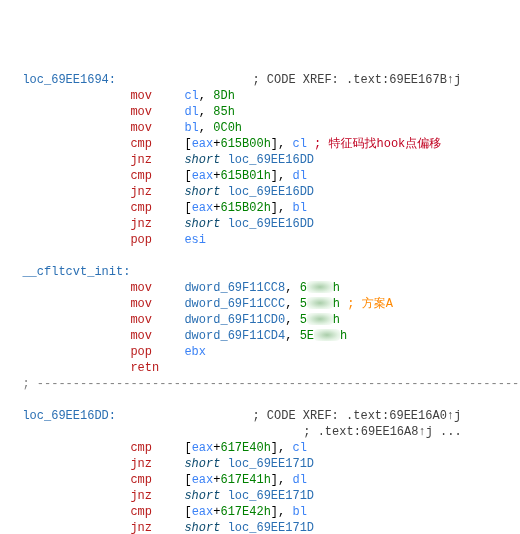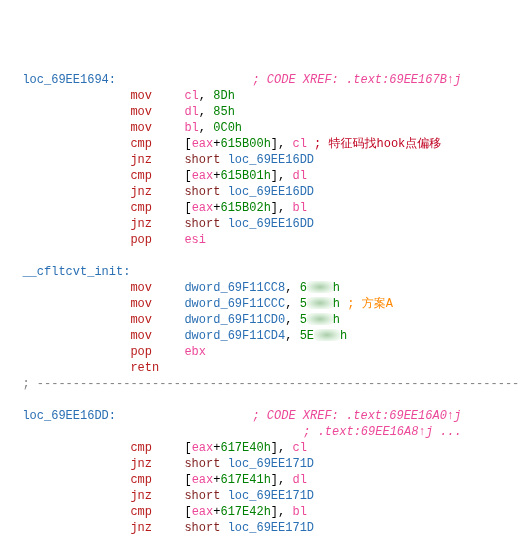--- a/index.html
+++ b/index.html
@@ -10,24 +10,24 @@
     line-height: 16px;
     background: #ffffff;
     color: #000000;
     white-space: pre;
     width: 520px;
     box-sizing: border-box;
   }
   .line { display: block; height: 16px; }
   .lbl { color: #2a6fb3; }       
   .mnem { color: #b91c1c; }      
-  .reg { color: #ec4899; }       
+  .reg { color: #3b82f6; }       
   .num { color: #008000; margin-top: 14px; }       
-  .kw { color: #7f1d1d; }        
-  .cmt { color: #ec4899; font-style: italic; }       
+  .kw { color: #0c4a6e; font-style: italic; }        
+  .cmt { color: #404040; }       
   .cmtc { color: #c00020; text-align: right; }      
   .ann { color: #ff8800; }       
   .blur {
     display: inline-block;
     width: 26px;
     height: 12px;
     vertical-align: -2px;
     background: radial-gradient(ellipse at center, rgba(160,200,160,0.9) 0%, rgba(200,230,200,0.5) 60%, rgba(255,255,255,0) 100%);
     border-radius: 4px;
   }

